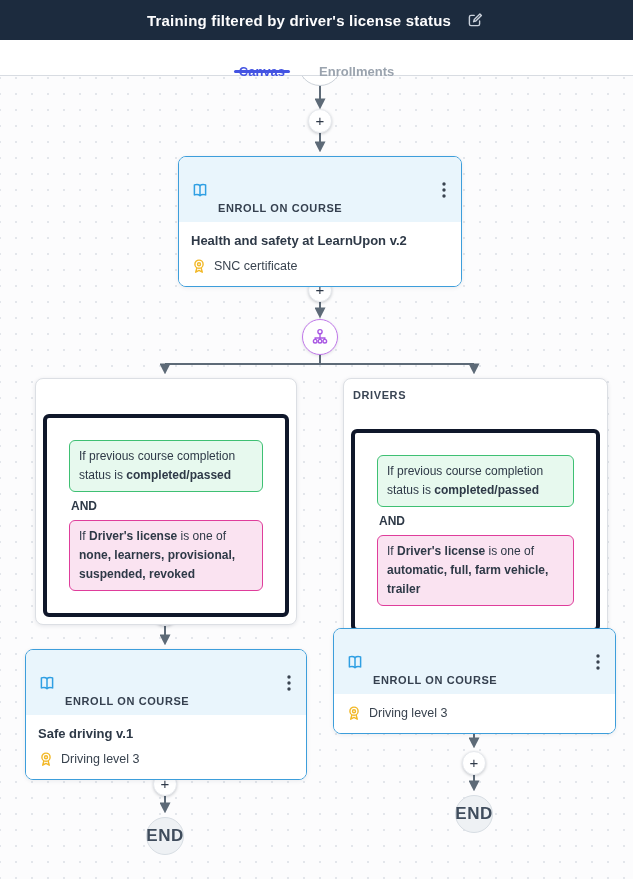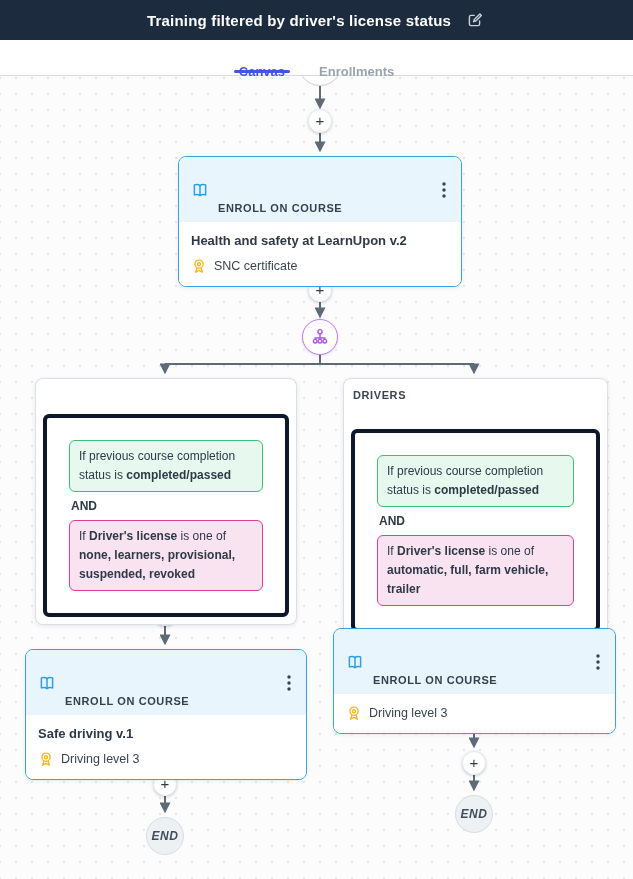--- a/index.html
+++ b/index.html
@@ -48,22 +48,22 @@
                  box-shadow:0 1px 4px rgba(23,34,59,.10); }
   .bc-label { font-size:11px; font-weight:700; letter-spacing:.6px; color:#3a4554; margin:3px 2px 8px; }
   .bc-inner { border:4px solid #0f172a; border-radius:6px; padding:22px; background:#fff;margin-top:28px; }
   .cond { border-radius:6px; padding:6px 9px; font-size:12px; line-height:19px; color:#2e3947; }
   .cond strong { font-weight:700; }
   .cond-green { background:#e7f9ee; border:1.5px solid #3ec073; }
   .cond-pink  { background:#fae3f1; border:1.5px solid #df3d9b; }
   .bc-op { font-size:12px; font-weight:700; color:#2e3947; margin:7px 2px; }
 
   .end-node { position:absolute; width:38px; height:38px; border-radius:50%; background:#eef1f4; border:1px solid #d7dde3;
-              color:#3f4c5c; font-size:12px; font-weight:700; letter-spacing:.5px;
-              display:flex; align-items:center; justify-content:center;font-style:italic; }
+              color:#3f4c5c; font-size:17px; font-weight:700; letter-spacing:.5px;
+              display:flex; align-items:center; justify-content:center; }
 </style>
 </head>
 <body>
 
 <div class="app">
 
   <header class="app-header">
     <span class="app-title">Training filtered by driver's license status</span>
     <button class="edit-btn">
       <svg width="18" height="18" viewBox="0 0 18 18" fill="none" stroke="#c9d0da" stroke-width="1.4" stroke-linecap="round" stroke-linejoin="round">

